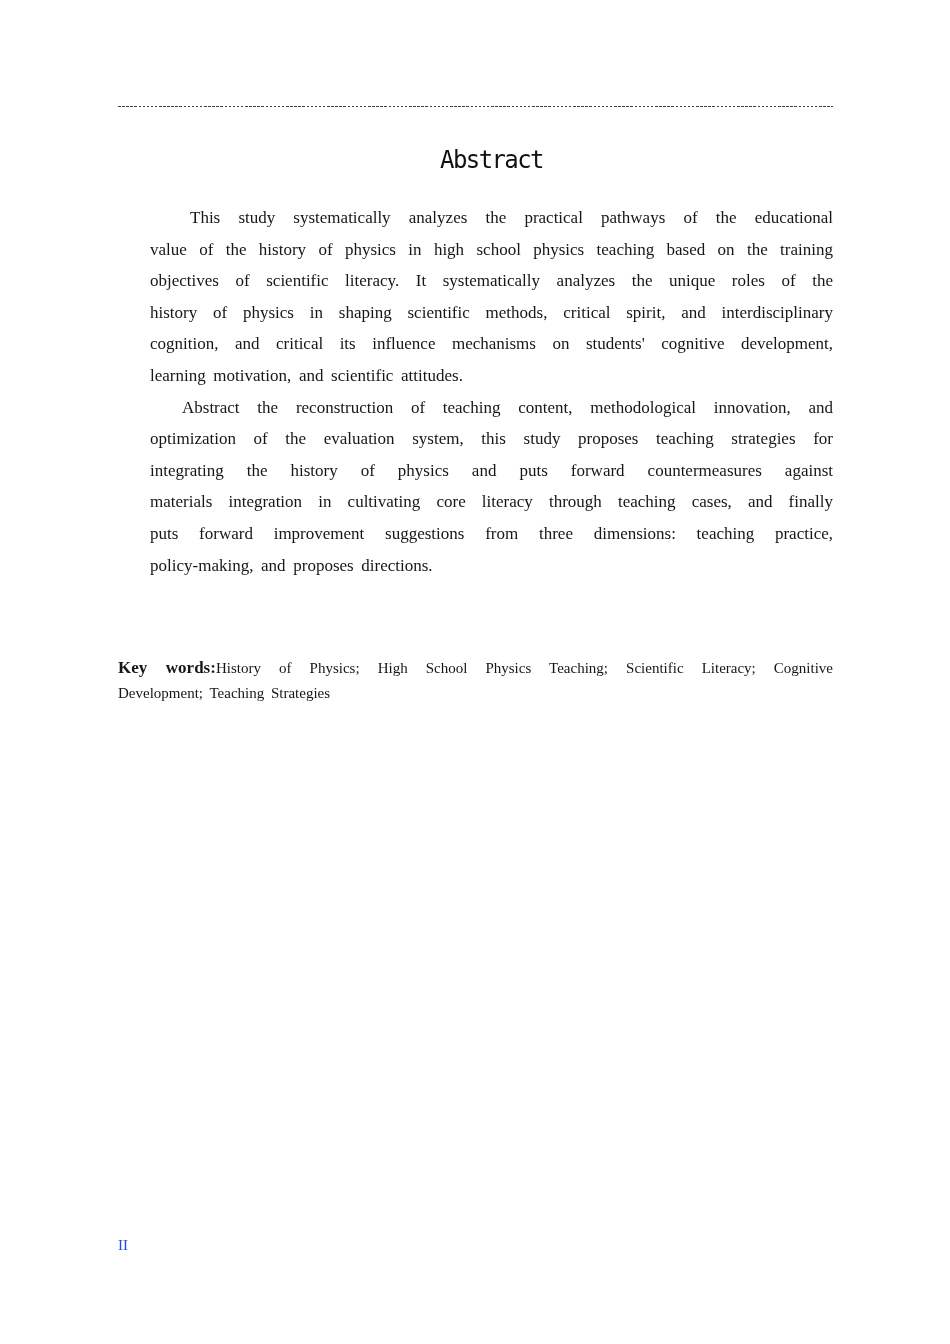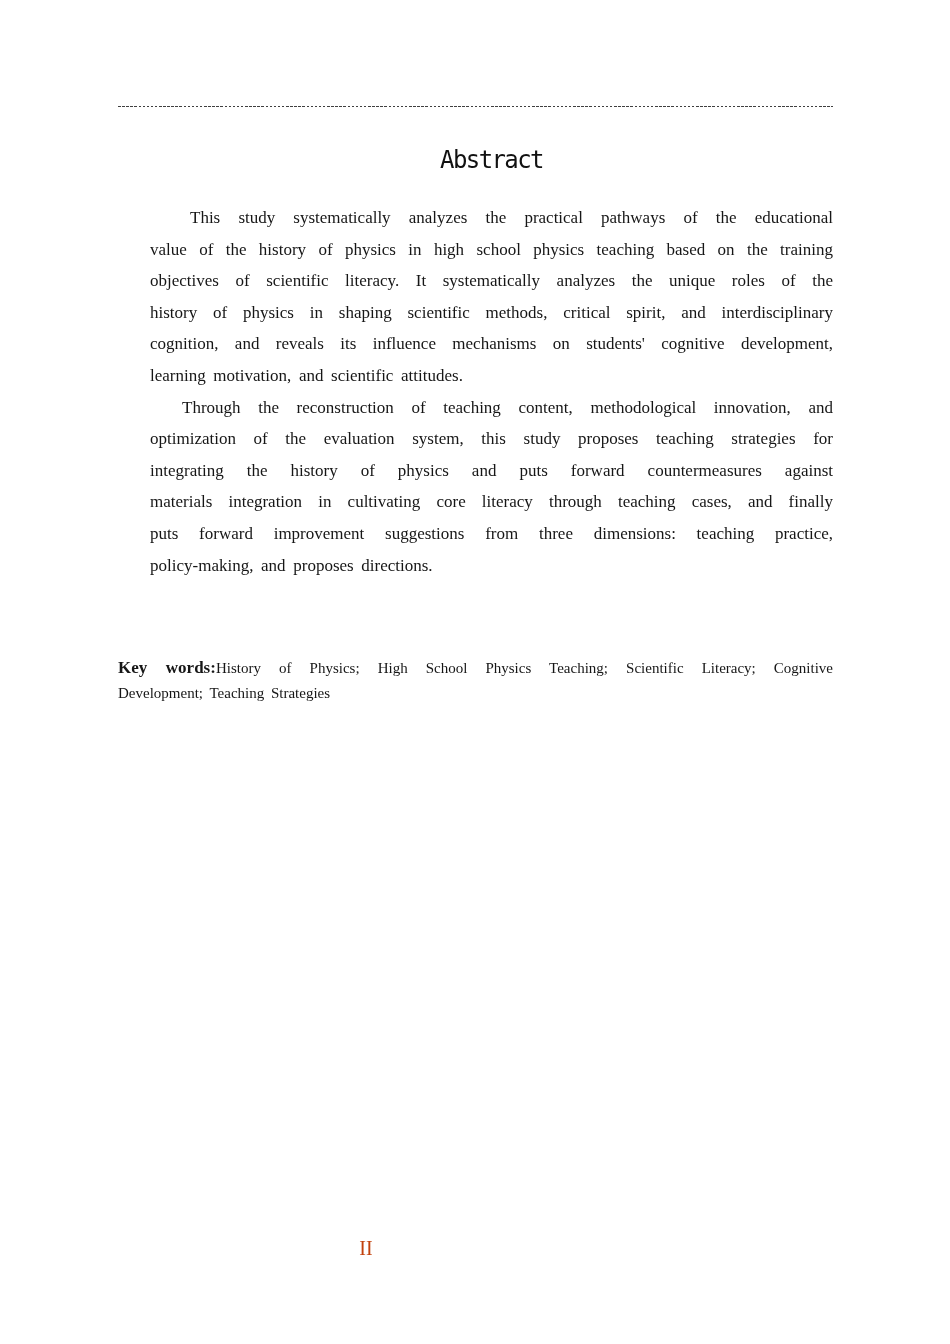--- a/index.html
+++ b/index.html
@@ -73,45 +73,44 @@
   .kw-label {
     font-weight: bold;
     font-size: 17px;
   }
   .kw-line2 { text-align: left; }
   .page-number {
     position: absolute;
     left: 118px;
     top: 1237px;
     width: 496px;
-    text-align: center;
-    font-size: 20px;
-    color: #c2410c;
+    font-size: 15px;
+    color: #1d4ed8;
   }
 </style>
 </head>
 <body>
 
 <div class="page">
 
   <div class="header-rule"></div>
 
   <h1 class="doc-title">Abstract</h1>
 
   <div class="body-text">
     <div class="paragraph para-1">
         <div class="line first">This study systematically analyzes the practical pathways of the educational</div>
         <div class="line">value of the history of physics in high school physics teaching based on the training</div>
         <div class="line">objectives of scientific literacy. It systematically analyzes the unique roles of the</div>
         <div class="line">history of physics in shaping scientific methods, critical spirit, and interdisciplinary</div>
-        <div class="line">cognition, and reveals its influence mechanisms on students' cognitive development,</div>
+        <div class="line">cognition, and critical its influence mechanisms on students' cognitive development,</div>
         <div class="line last">learning motivation, and scientific attitudes.</div>
       </div>
     <div class="paragraph para-2">
-        <div class="line first">Through the reconstruction of teaching content, methodological innovation, and</div>
+        <div class="line first">Abstract the reconstruction of teaching content, methodological innovation, and</div>
         <div class="line">optimization of the evaluation system, this study proposes teaching strategies for</div>
         <div class="line">integrating the history of physics and puts forward countermeasures against</div>
         <div class="line">materials integration in cultivating core literacy through teaching cases, and finally</div>
         <div class="line">puts forward improvement suggestions from three dimensions: teaching practice,</div>
         <div class="line last">policy-making, and proposes directions.</div>
       </div>
   </div>
 
   <div class="keywords">
     <div class="kw-line1">

